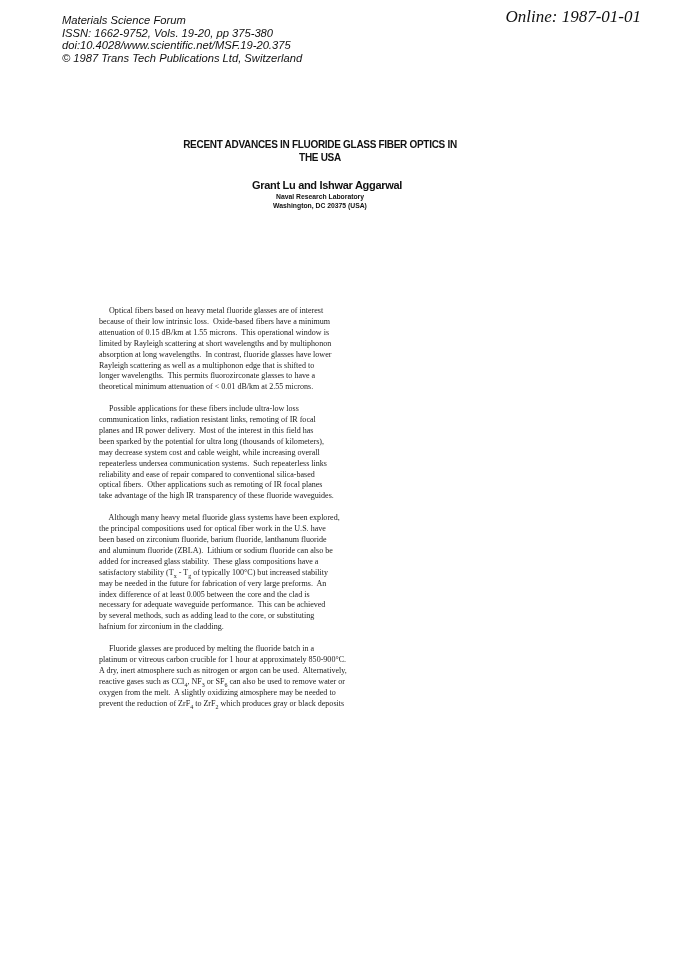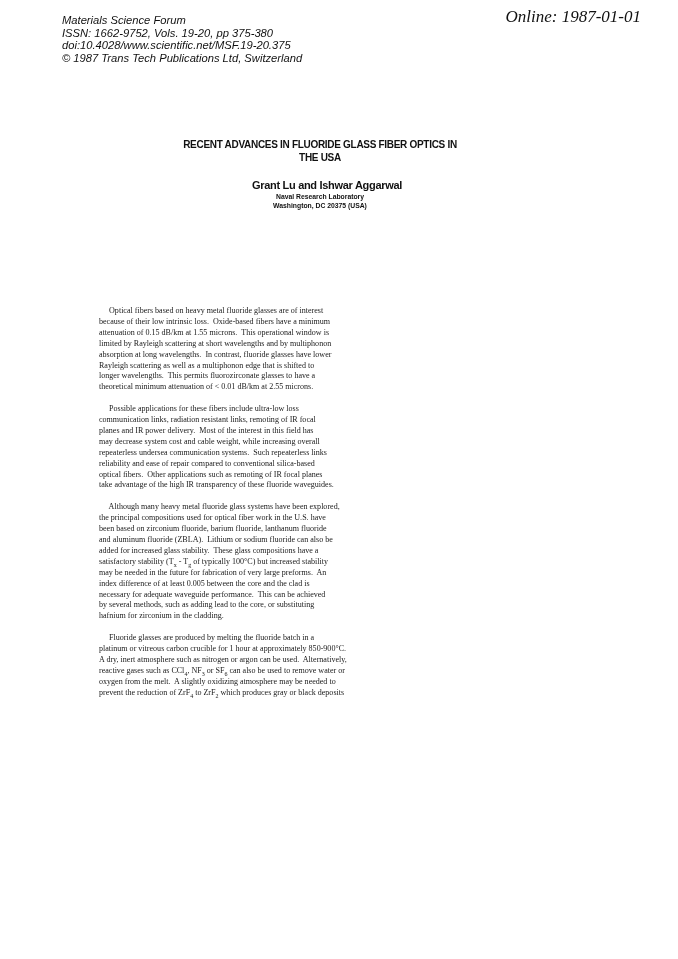--- a/index.html
+++ b/index.html
@@ -44,20 +44,21 @@
       <div class="line">limited by Rayleigh scattering at short wavelengths and by multiphonon</div>
       <div class="line">absorption at long wavelengths.  In contrast, fluoride glasses have lower</div>
       <div class="line">Rayleigh scattering as well as a multiphonon edge that is shifted to</div>
       <div class="line">longer wavelengths.  This permits fluorozirconate glasses to have a</div>
       <div class="line">theoretical minimum attenuation of &lt; 0.01 dB/km at 2.55 microns.</div>
     </div>
   <div class="para">
       <div class="line">     Possible applications for these fibers include ultra-low loss</div>
       <div class="line">communication links, radiation resistant links, remoting of IR focal</div>
       <div class="line">planes and IR power delivery.  Most of the interest in this field has</div>
+      <div class="line">been sparked by the potential for ultra long (thousands of kilometers),</div>
       <div class="line">may decrease system cost and cable weight, while increasing overall</div>
       <div class="line">repeaterless undersea communication systems.  Such repeaterless links</div>
       <div class="line">reliability and ease of repair compared to conventional silica-based</div>
       <div class="line">optical fibers.  Other applications such as remoting of IR focal planes</div>
       <div class="line">take advantage of the high IR transparency of these fluoride waveguides.</div>
     </div>
   <div class="para">
       <div class="line">     Although many heavy metal fluoride glass systems have been explored,</div>
       <div class="line">the principal compositions used for optical fiber work in the U.S. have</div>
       <div class="line">been based on zirconium fluoride, barium fluoride, lanthanum fluoride</div>

